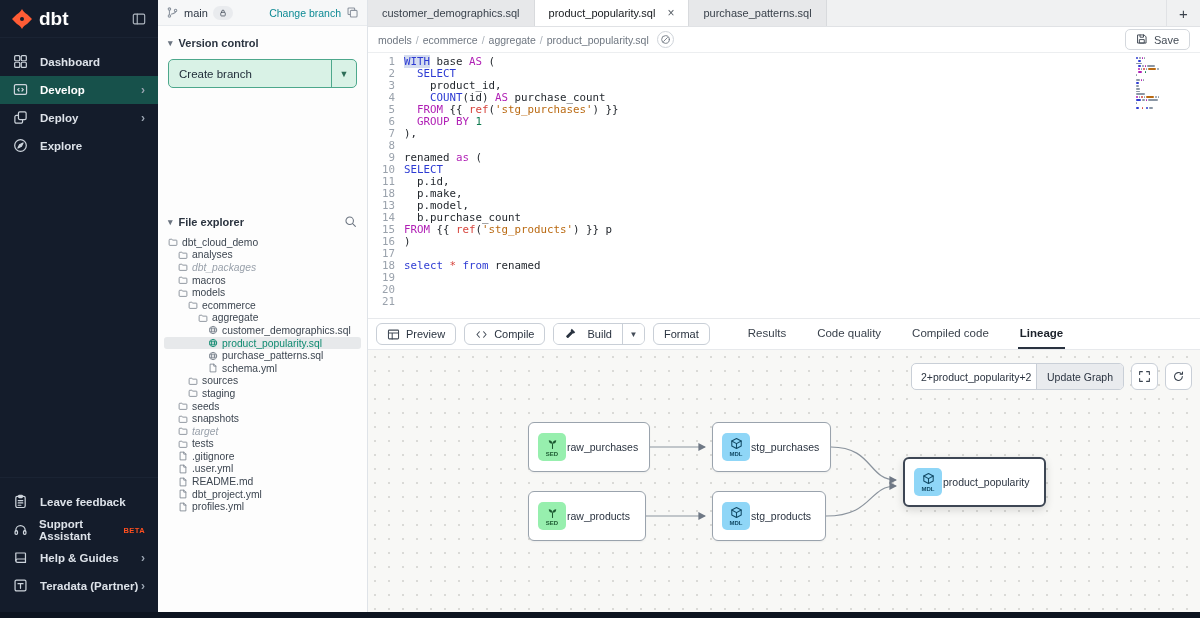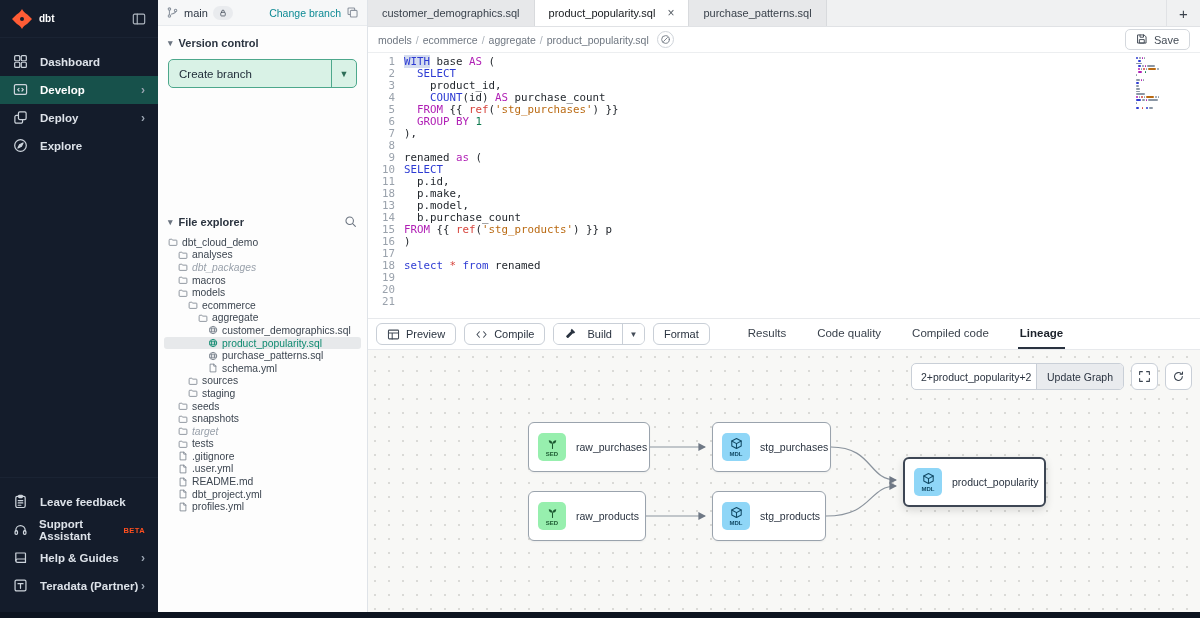--- a/index.html
+++ b/index.html
@@ -4,21 +4,21 @@
 <style>
   * { box-sizing: border-box; margin: 0; padding: 0; }
   html,body { width:1200px; height:618px; overflow:hidden; }
   body { font-family:"Liberation Sans", sans-serif; background:#fff; position:relative; }
   .app { display:flex; width:1200px; height:612px; }
 
   
   .sidebar { width:158px; background:#141c2b; color:#e6eaef; display:flex; flex-direction:column; flex:none; }
   .logo-row { height:38px; display:flex; align-items:center; padding:0 12px; border-bottom:1px solid #28334455; }
   .logo-mark { color:#ff5c35; display:flex; }
-  .logo-text { font-size:10px; font-weight:700; margin-left:7px; color:#fff; }
+  .logo-text { font-size:19px; font-weight:700; margin-left:7px; color:#fff; }
   .collapse { margin-left:auto; color:#aeb6c0; display:flex; cursor:pointer; }
   .nav { padding-top:10px; }
   .nav-item { height:28px; display:flex; align-items:center; padding:0 13px; font-size:11.5px; font-weight:700; color:#dde2e9; cursor:pointer; }
   .nav-item .nicon { width:16px; height:16px; margin-right:11px; display:flex; color:#cdd4dc; }
   .nav-item.active { background:#17514b; color:#fff; }
   .nav-item .chev { margin-left:auto; color:#9aa4b1; font-size:12px; line-height:1; }
   .sb-footer { margin-top:auto; padding:10px 0 12px; border-top:1px solid #28334455; }
   .beta { color:#ff4f1f; font-size:7.5px; font-weight:700; margin-left:6px; letter-spacing:.4px; }
 
   
@@ -79,21 +79,21 @@
   .ptab.active { border-bottom-color:#2a3340; color:#1b212a; font-weight:700; }
 
   
   .lineage { position:relative; flex:1; background:#f8f8f6; background-image:radial-gradient(#dadad7 1px, transparent 1px); background-size:14px 14px; overflow:hidden; }
   .lin-controls { position:absolute; top:13px; right:8px; display:flex; gap:7px; align-items:center; }
   .selector { display:flex; border:1px solid #c9cfd7; border-radius:5px; background:#fff; height:27px; overflow:hidden; }
   .sel-input { width:124px; padding:0 9px; font-size:10.5px; color:#2a3340; display:flex; align-items:center; }
   .sel-btn { background:#e9ebee; border-left:1px solid #c9cfd7; padding:0 10px; font-size:10.5px; color:#2a3340; display:flex; align-items:center; cursor:pointer; }
   .icon-btn { width:27px; height:27px; border:1px solid #c9cfd7; border-radius:6px; background:#fff; display:flex; align-items:center; justify-content:center; color:#39424e; cursor:pointer; }
   .edges { position:absolute; inset:0; }
-  .node { position:absolute; height:50px; background:#fff; border:1px solid #9aa3ad; border-radius:6px; display:flex; align-items:center; gap:10px; padding:0 9px; box-shadow:0 1px 2px rgba(0,0,0,.05); cursor:pointer; }
+  .node { position:absolute; height:50px; background:#fff; border:1px solid #9aa3ad; border-radius:6px; display:flex; align-items:center; gap:1px; padding:0 9px; box-shadow:0 1px 2px rgba(0,0,0,.05); cursor:pointer; }
   .node.selected { border:2px solid #3d4654; box-shadow:0 3px 8px rgba(0,0,0,.14); }
   .nbadge { width:28px; height:28px; border-radius:5px; display:flex; flex-direction:column; align-items:center; justify-content:center; flex:none; }
   .nbadge .bic { display:flex; }
   .nbadge .bl { font-size:6px; font-weight:700; line-height:6px; margin-top:1px; }
   .nbadge.SED { background:#97efae; color:#1d5a32; }
   .nbadge.MDL { background:#8fd6f7; color:#134b66; }
   .node-label { font-size:10.5px; color:#2a3340; white-space:nowrap; }
 
   .bottom-strip { position:absolute; left:0; bottom:0; width:1200px; height:6px; background:#0d1420; }
 </style>

